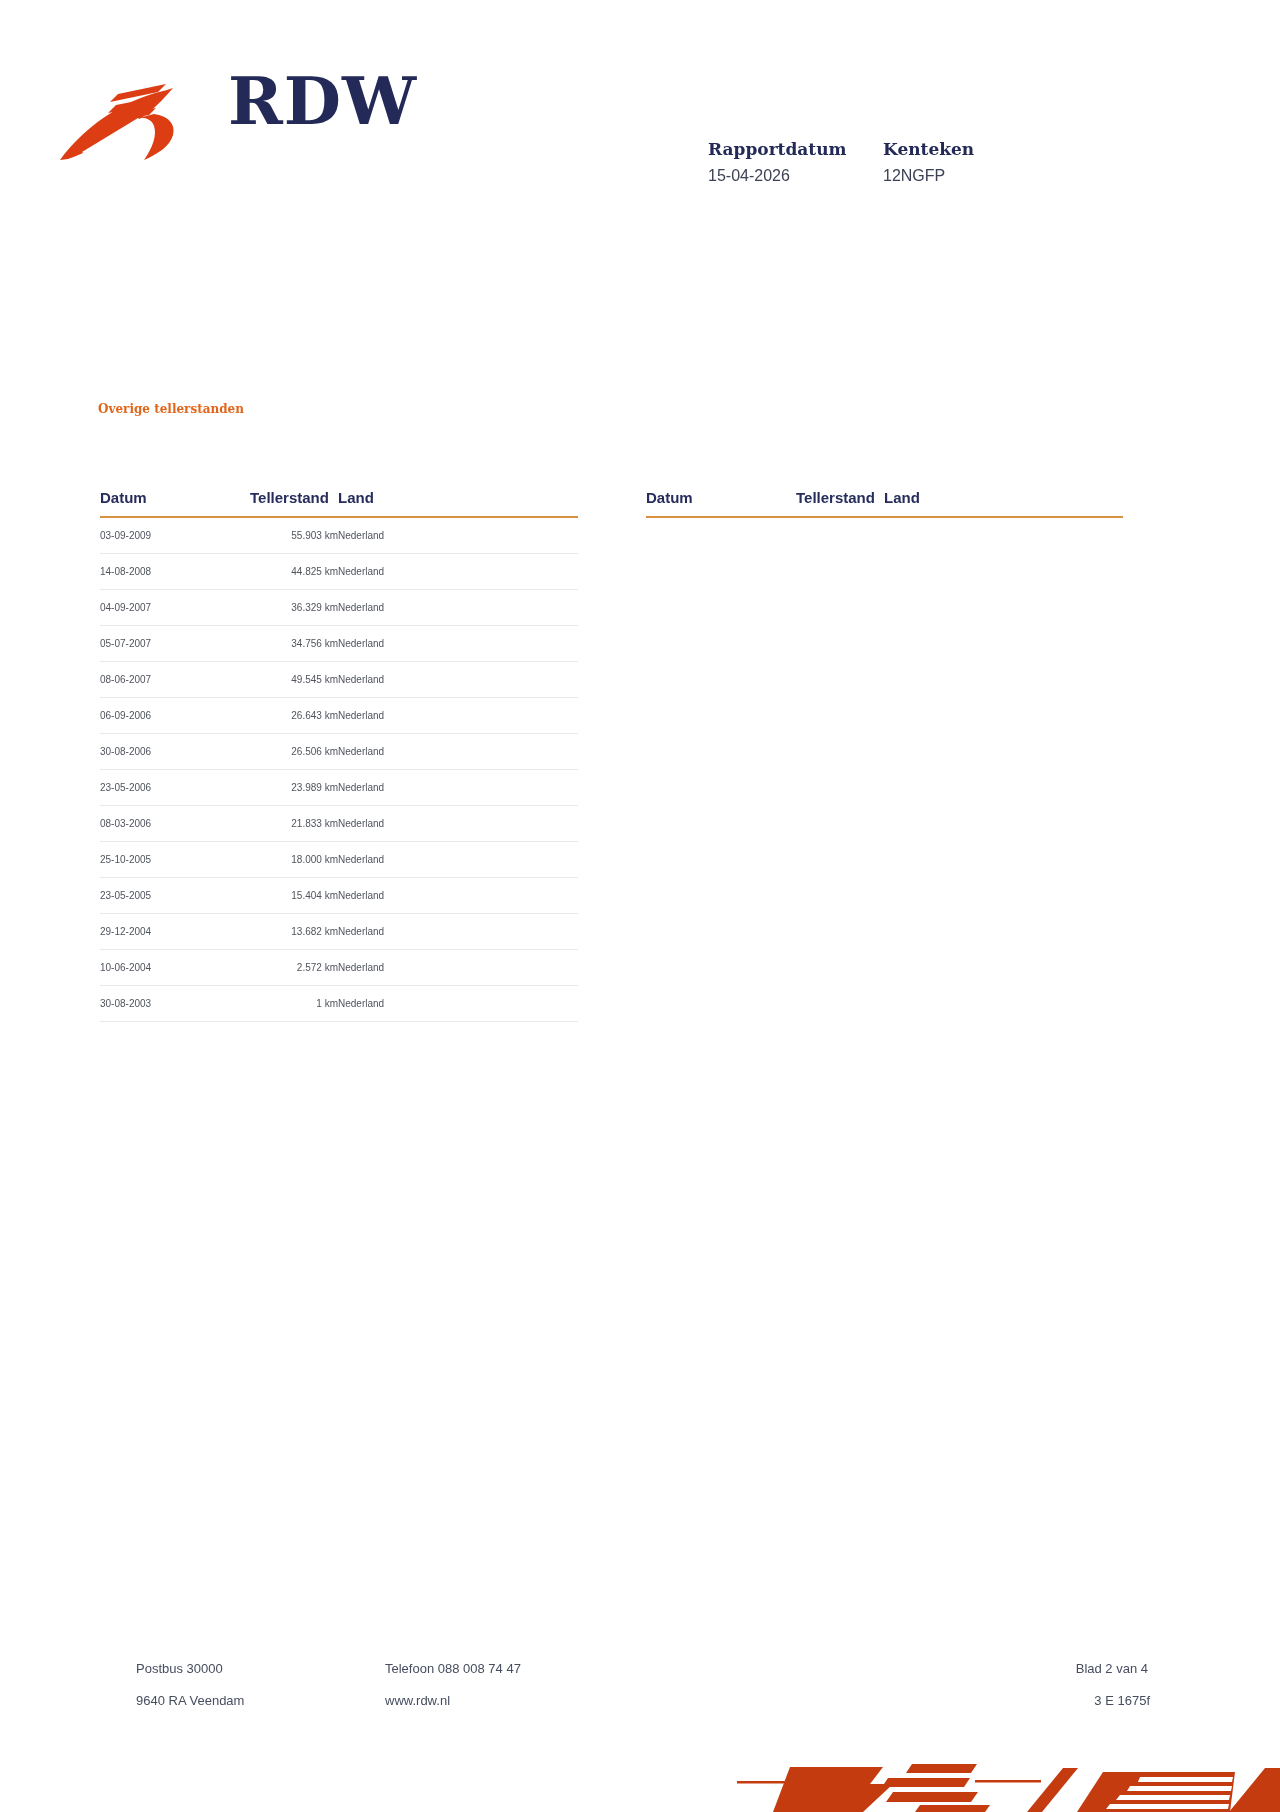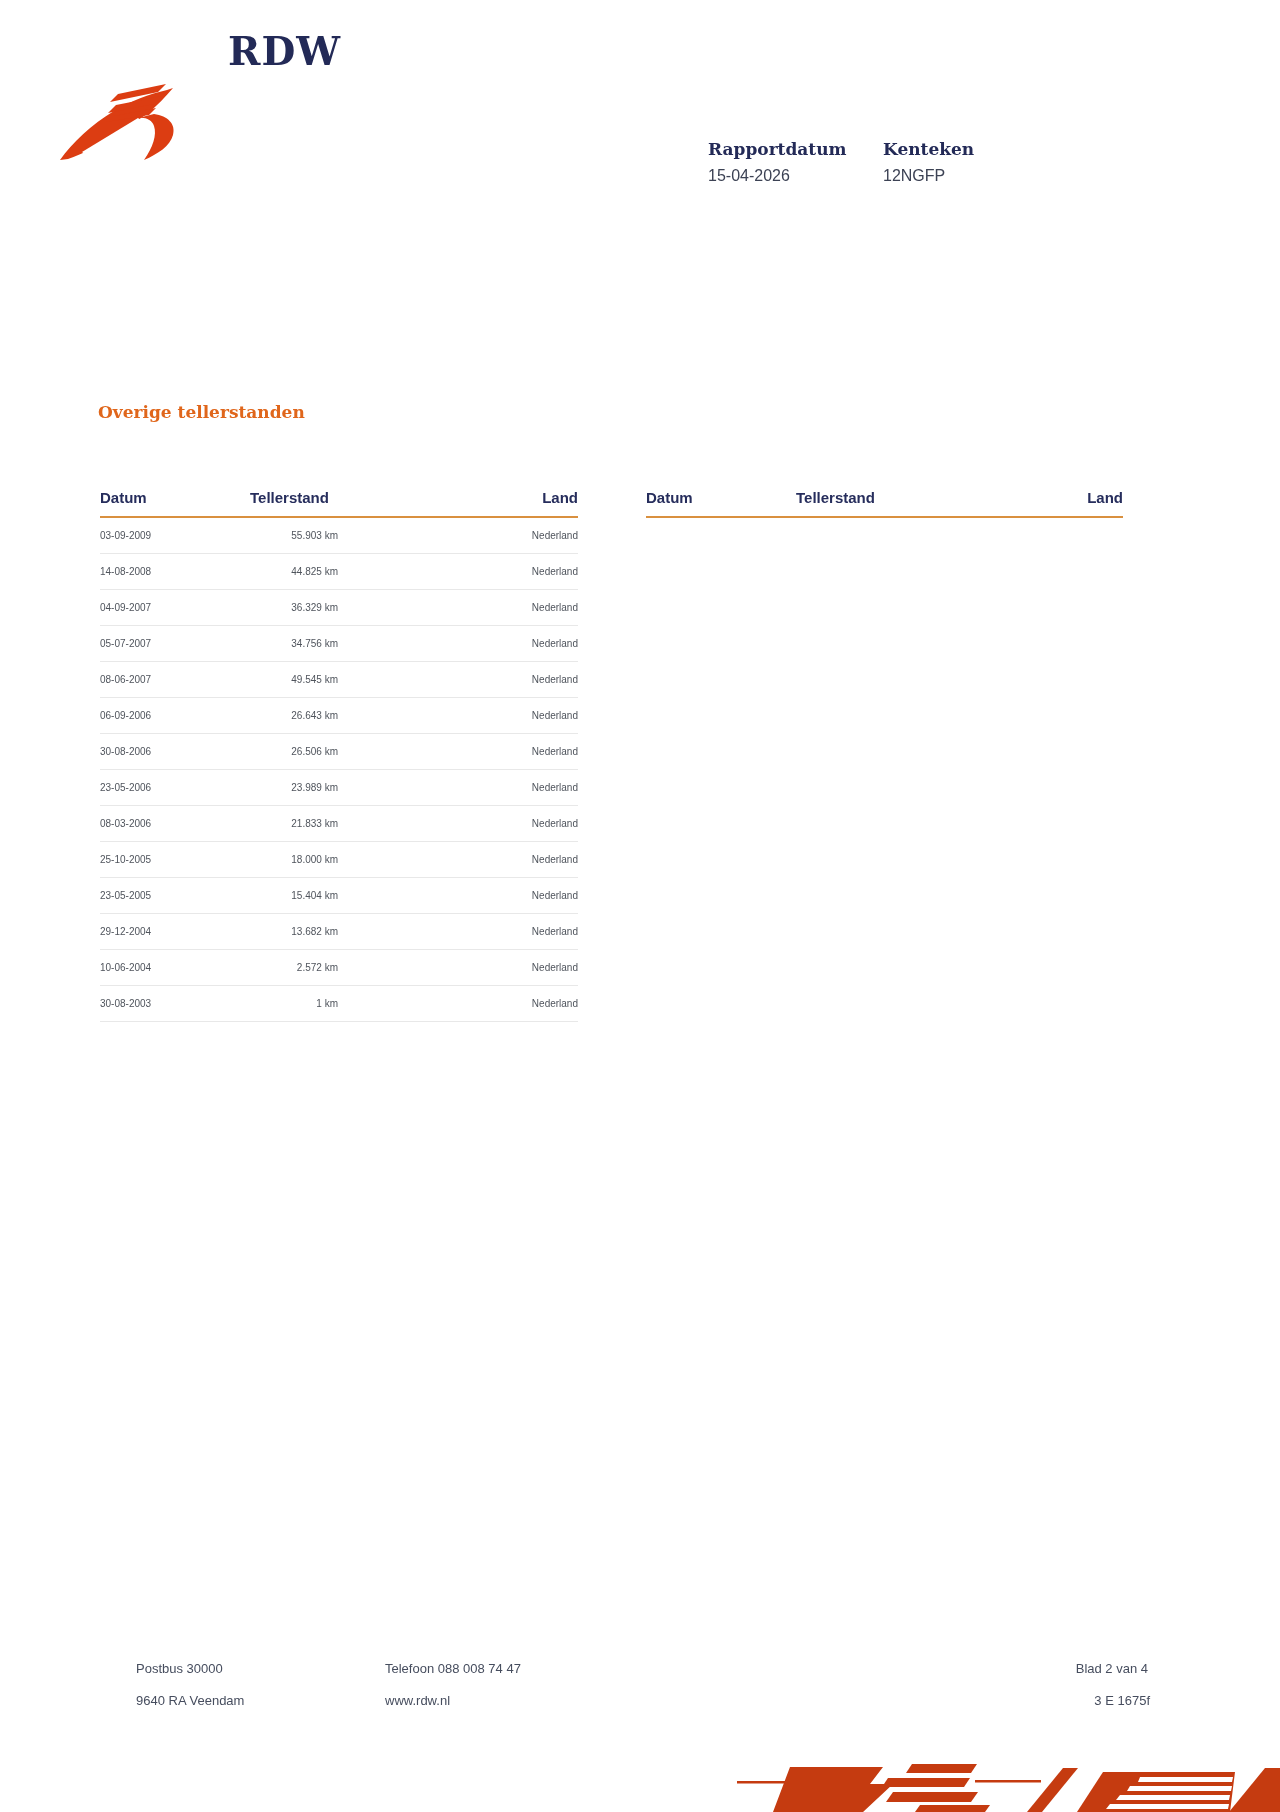--- a/index.html
+++ b/index.html
@@ -7,23 +7,23 @@
     position:relative;
     width:1280px;
     height:1812px;
     background:#ffffff;
     overflow:hidden;
     font-family:"Liberation Sans", sans-serif;
   }
   
   .logo-swoosh{position:absolute;left:52px;top:80px;width:165px;height:85px;}
   .logo-text{
-    position:absolute;left:228px;top:28px;
-    font-family:"DejaVu Serif", serif;
-    font-weight:bold;font-size:39px;letter-spacing:1px;
+    position:absolute;left:228px;top:62px;
+    font-family:"DejaVu Serif", serif;
+    font-weight:bold;font-size:66px;letter-spacing:1px;
     color:#232a57;
   }
   
   .doc-title{
     position:absolute;left:708px;top:56px;
     font-family:"DejaVu Serif", serif;
     font-weight:bold;font-size:36px;letter-spacing:-1px;
     color:#d4702b;
   }
   .meta-label{
@@ -34,37 +34,37 @@
   .meta-value{
     position:absolute;top:167px;
     font-size:16px;color:#3c4254;
   }
   .x-rapportdatum{left:708px;}
   .x-kenteken{left:883px;}
   
   .section-title{
     position:absolute;left:98px;top:402px;
     font-family:"DejaVu Serif", serif;
-    font-weight:bold;font-size:17px;color:#e0661b;
+    font-weight:bold;font-size:12px;color:#e0661b;
   }
   
   .otable{position:absolute;top:489px;}
   .otable.left{left:100px;width:478px;}
   .otable.right{left:646px;width:477px;}
   .thead{
     display:flex;align-items:flex-end;
     padding-bottom:10px;
     border-bottom:2px solid #d9903f;
     font-weight:bold;font-size:15px;color:#262d5c;
   }
   .c-date{width:150px;text-align:left;}
   .c-odo{width:88px;}
   .thead .c-odo{text-align:left;}
   .trow .c-odo{text-align:right;}
-  .c-land{flex:1;text-align:right;}
+  .c-land{flex:1;}
   .trow{
     display:flex;align-items:center;
     height:35px;
     border-bottom:1px solid #e8e8e8;
     font-size:10px;color:#4f545c;
   }
   
   .foot{
     position:absolute;
     font-size:13px;color:#464d5e;margin-left:38px;

